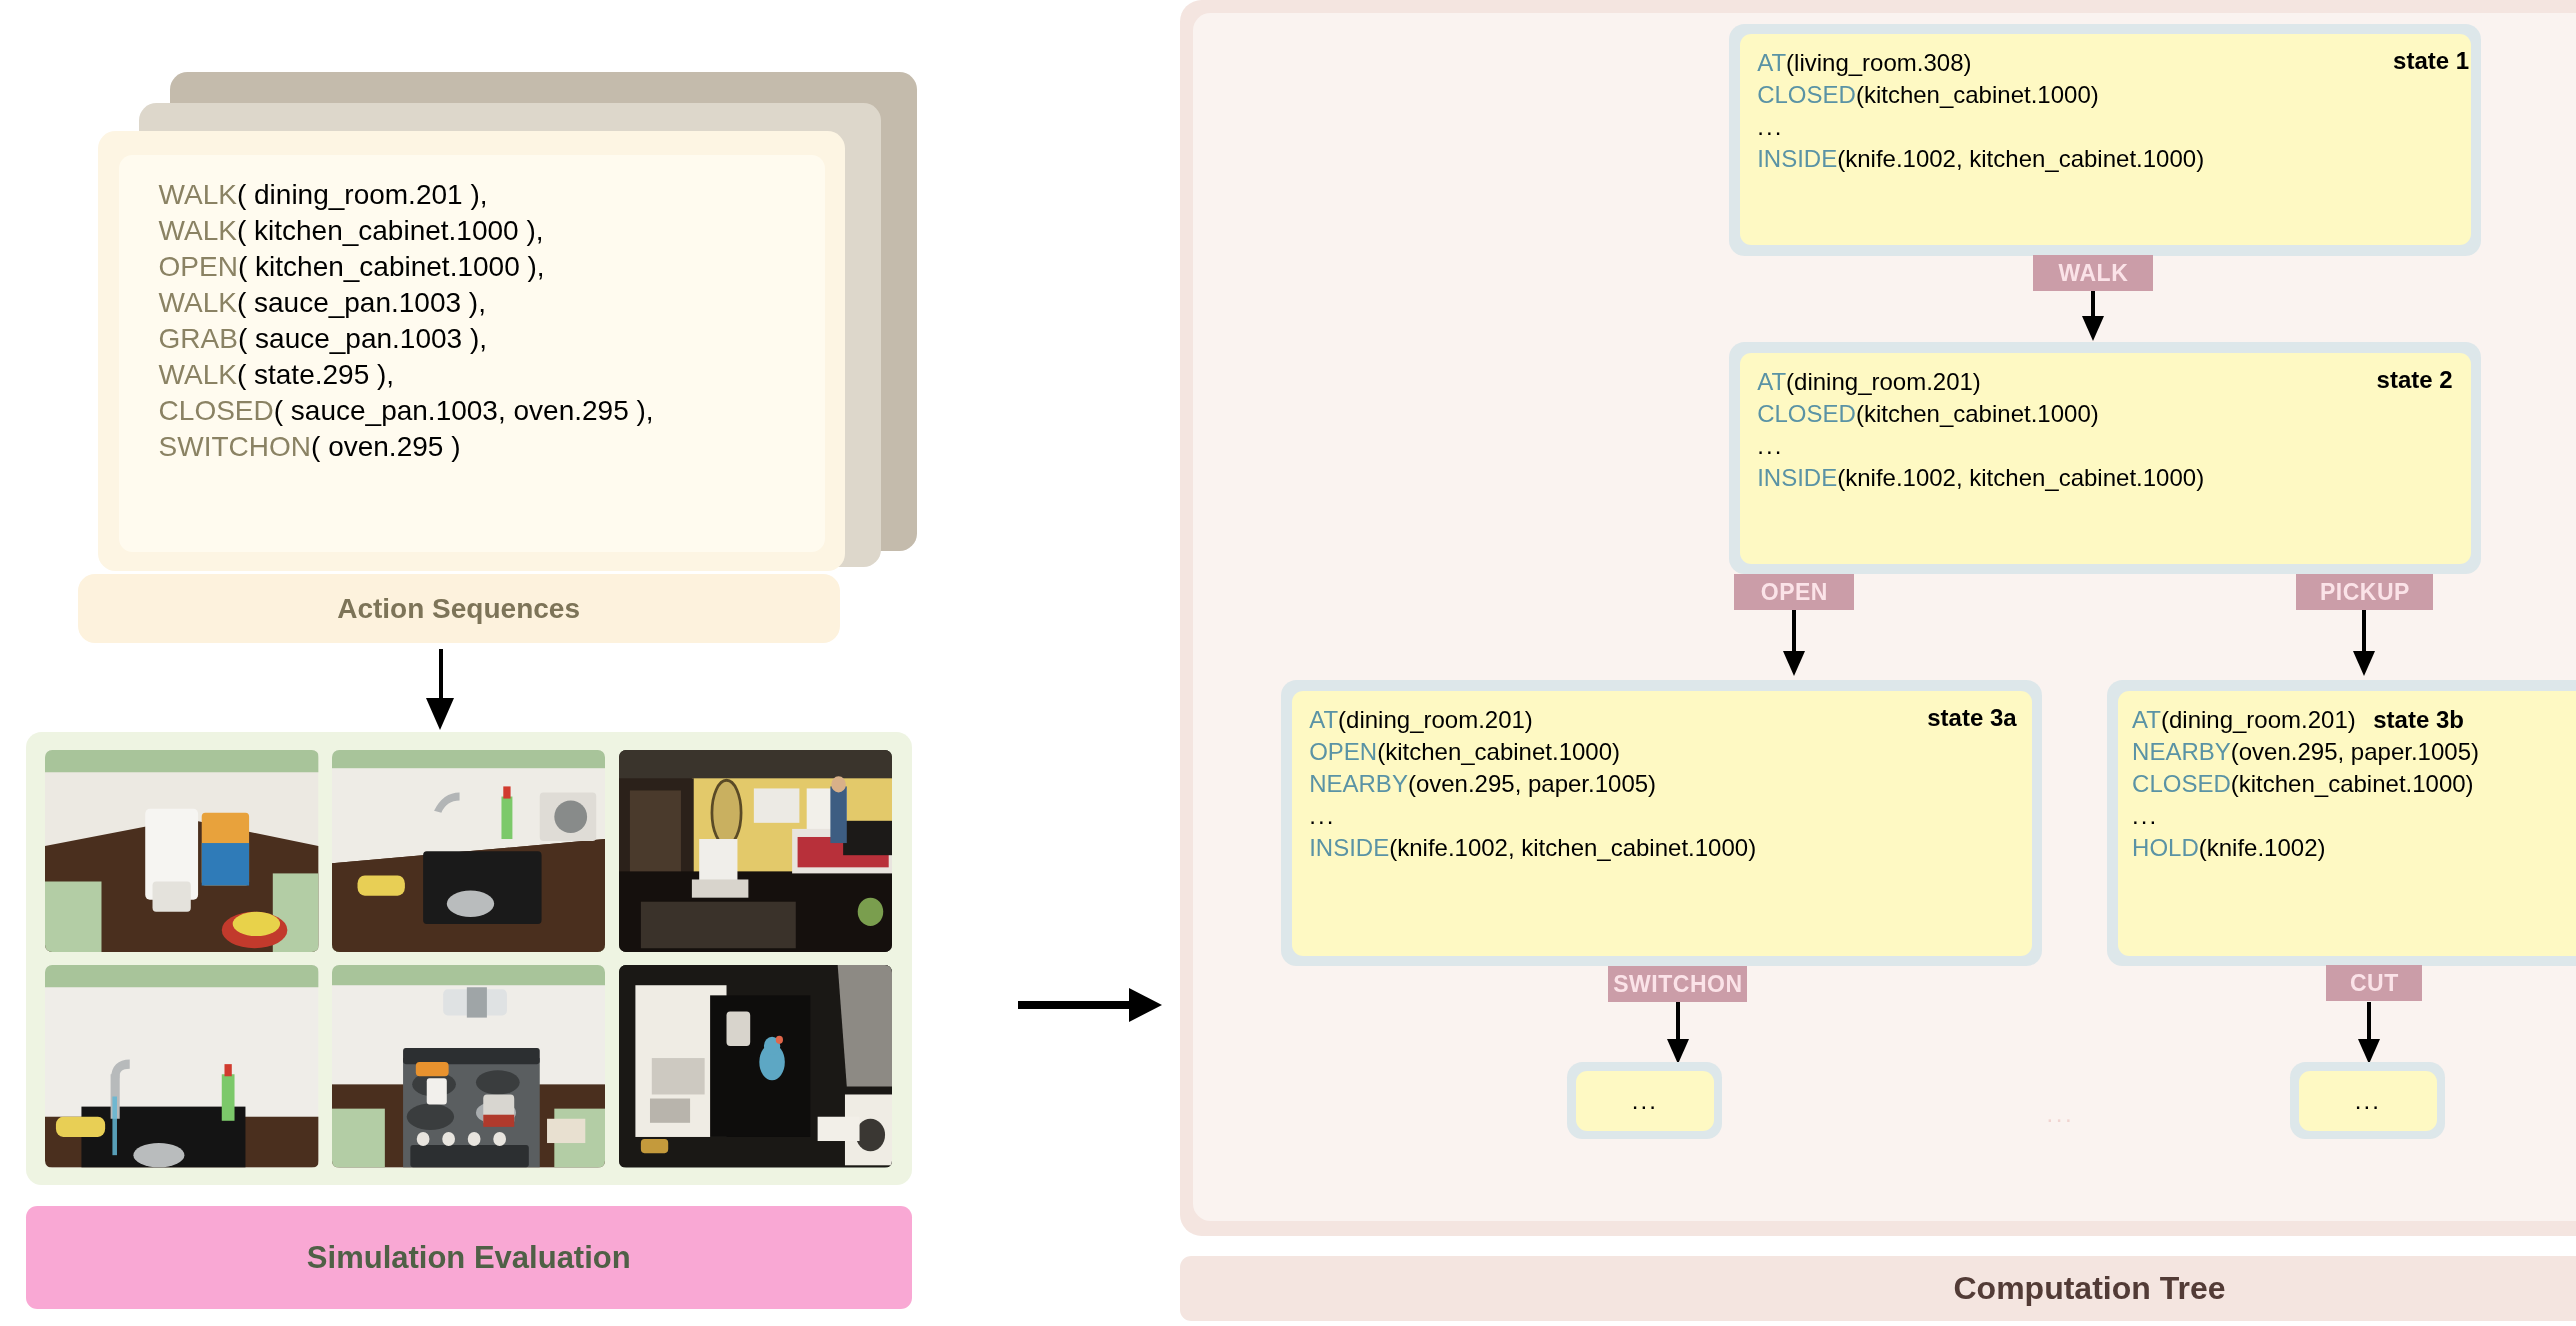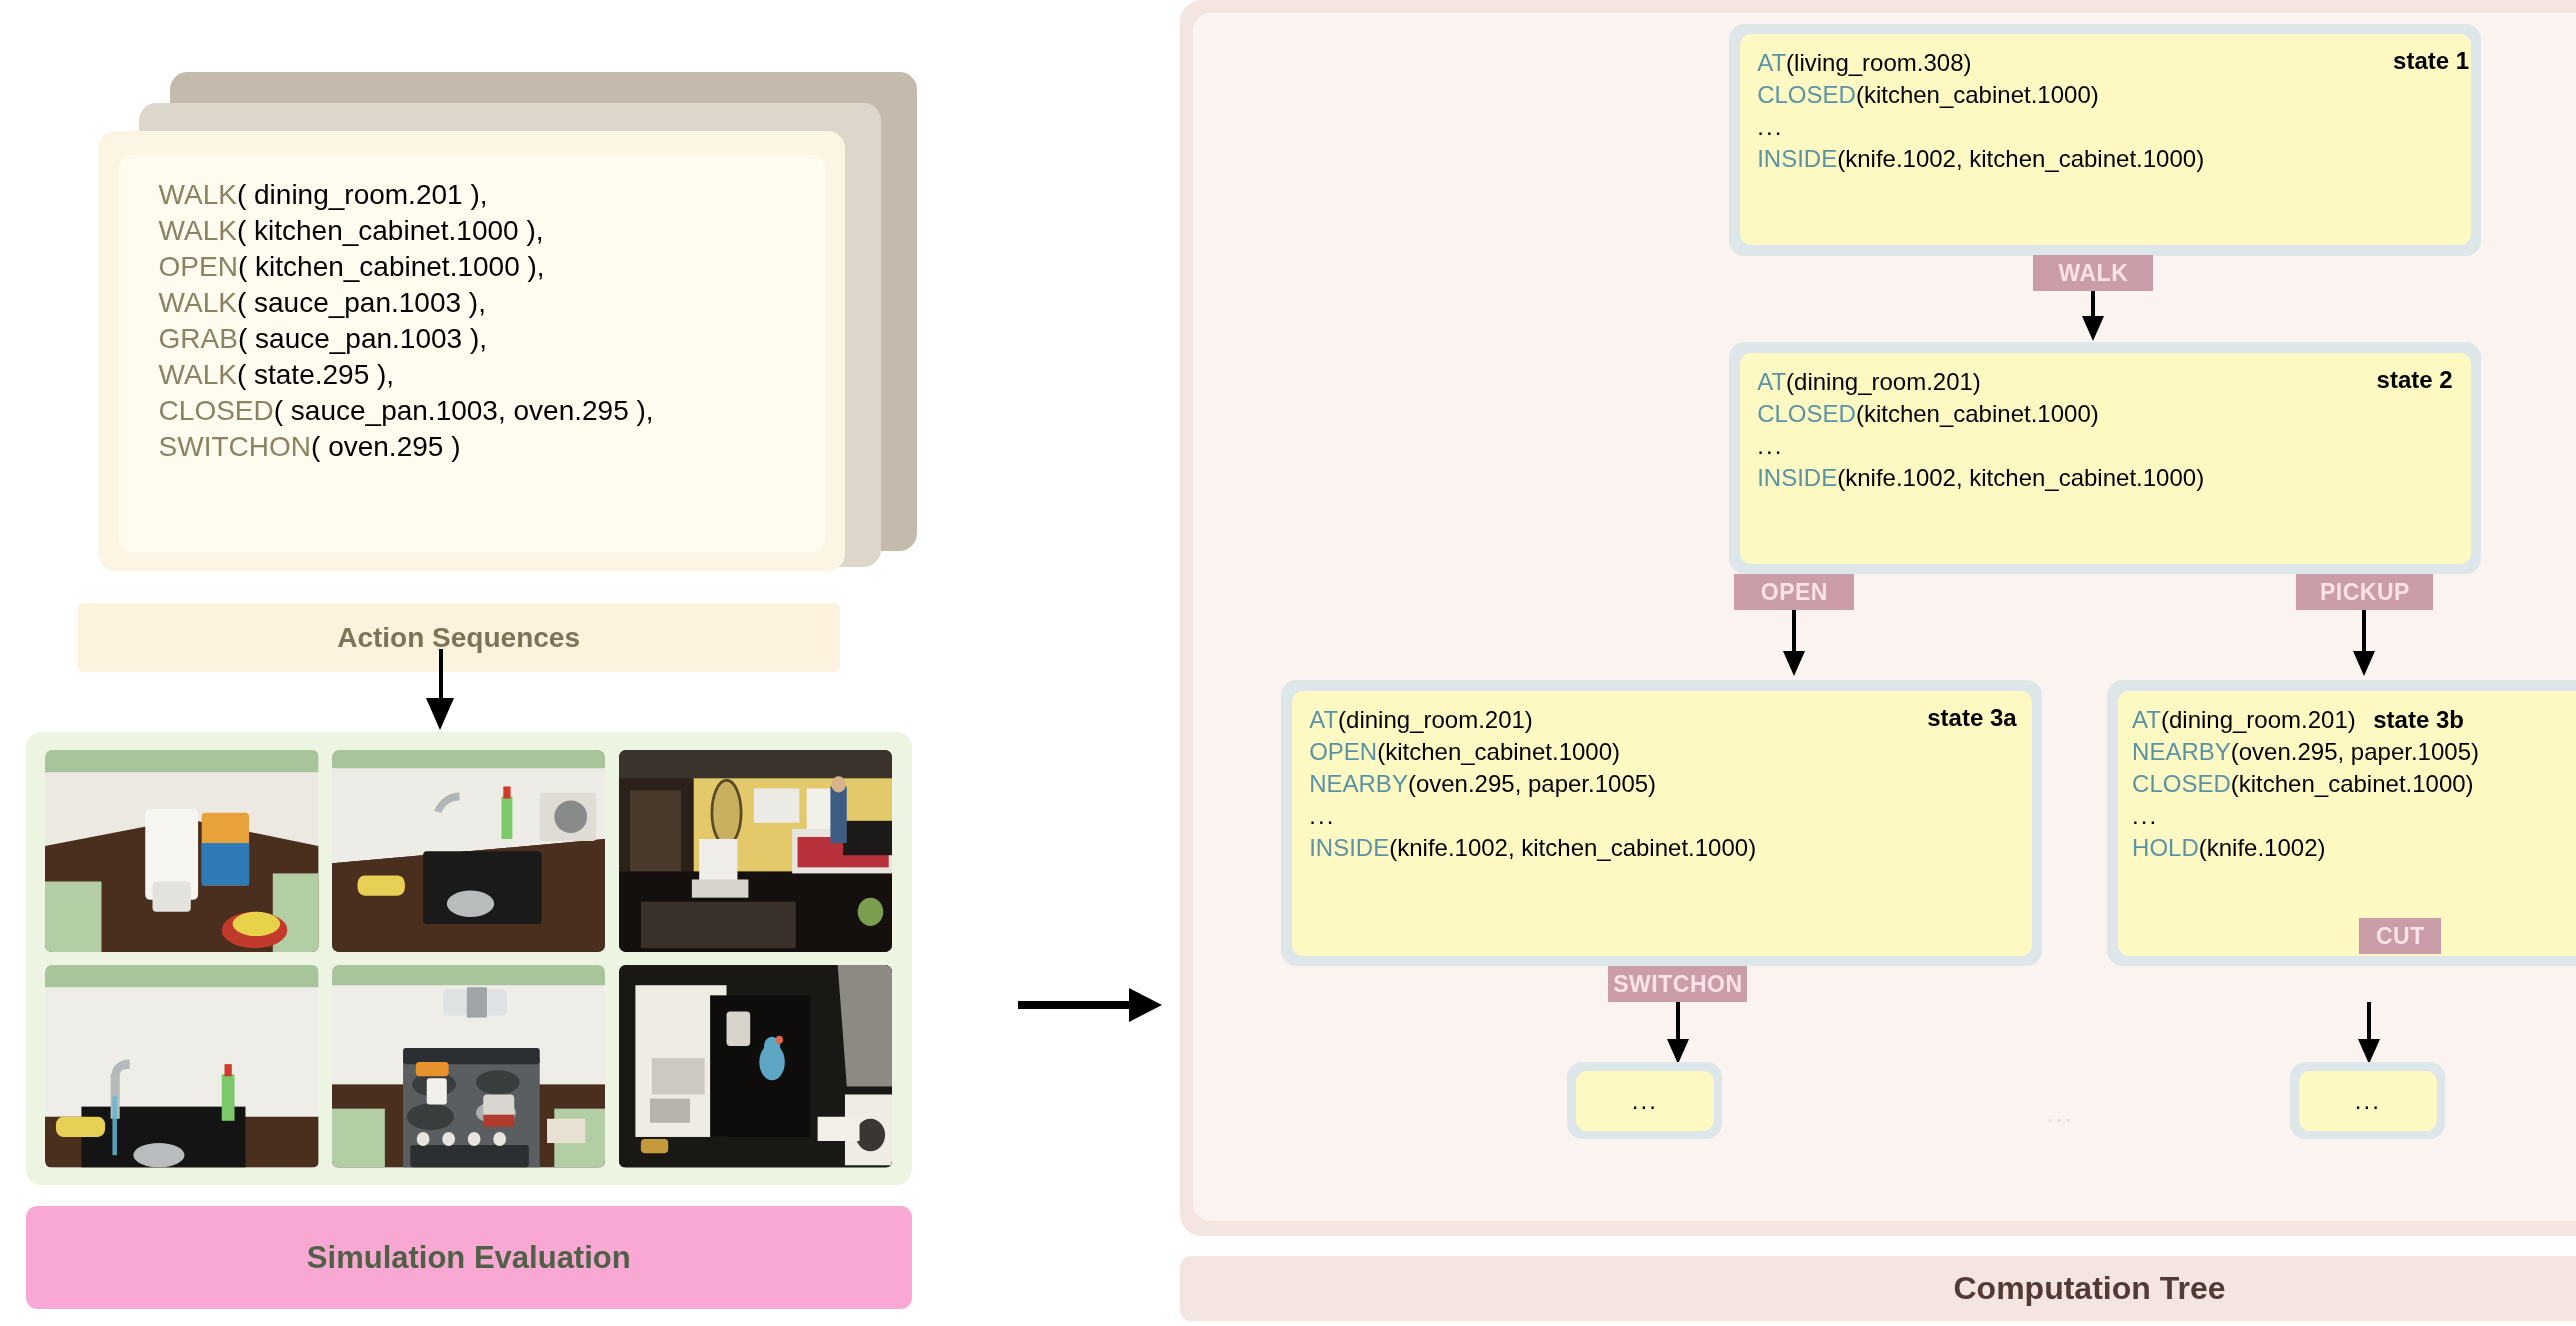--- a/index.html
+++ b/index.html
@@ -26,22 +26,22 @@
     background: #fffbef; border-radius: 13.4px;
     padding: 21.6px 0 0 40px;
   }
   .code-line {
     font-size: 28px; line-height: 36px; color: #000000; white-space: nowrap;
   }
   .verb { color: #8a8263; }
 
   #action-seq-label {
     position: absolute; left: 57px; top: 574px; width: 762px; height: 69px;
-    background: #fdf2dd; border-radius: 6px;
-    display: flex; align-items: center; justify-content: center; margin-top: 29px;
+    background: #fdf2dd; border-radius: 17px;
+    display: flex; align-items: center; justify-content: center;
   }
   #action-seq-label span { font-size: 28px; font-weight: bold; color: #7d7458; }
 
   .v-arrow { position: absolute; }
   .v-arrow .shaft { position: absolute; left: 50%; top: 0; width: 4.6px; margin-left: -2.1px; background: #000; }
   .v-arrow .head {
     position: absolute; left: 50%; bottom: 0; margin-left: -14.4px;
     width: 0; height: 0; border-left: 14.4px solid transparent; border-right: 14.4px solid transparent;
     border-top: 32px solid #000;
   }
@@ -324,21 +324,21 @@
       </div>
 
       <div class="act-chip" style="left:415px; top:953px; width:139px; height:36px;">
         <span>SWITCHON</span>
       </div>
       <div class="v-arrow" style="left:464px; top:989px; width:41px; height:62px;">
         <div class="shaft" style="height:38px;"></div>
         <div class="head" style="border-left-width:11.3px;border-right-width:11.3px;border-top-width:25px;margin-left:-11.3px;"></div>
       </div>
 
-      <div class="act-chip" style="left:1133px; top:905px; width:82px; height:36px;margin-left:33px;">
+      <div class="act-chip" style="left:1133px; top:952px; width:96px; height:36px;">
         <span>CUT</span>
       </div>
       <div class="v-arrow" style="left:1155px; top:989px; width:41px; height:62px;">
         <div class="shaft" style="height:38px;"></div>
         <div class="head" style="border-left-width:11.3px;border-right-width:11.3px;border-top-width:25px;margin-left:-11.3px;"></div>
       </div>
 
       <div class="ellipsis-node" style="left:374px; top:1049px; width:155px; height:77px;">
         <div class="state-inner">
           <span class="dots">...</span>

